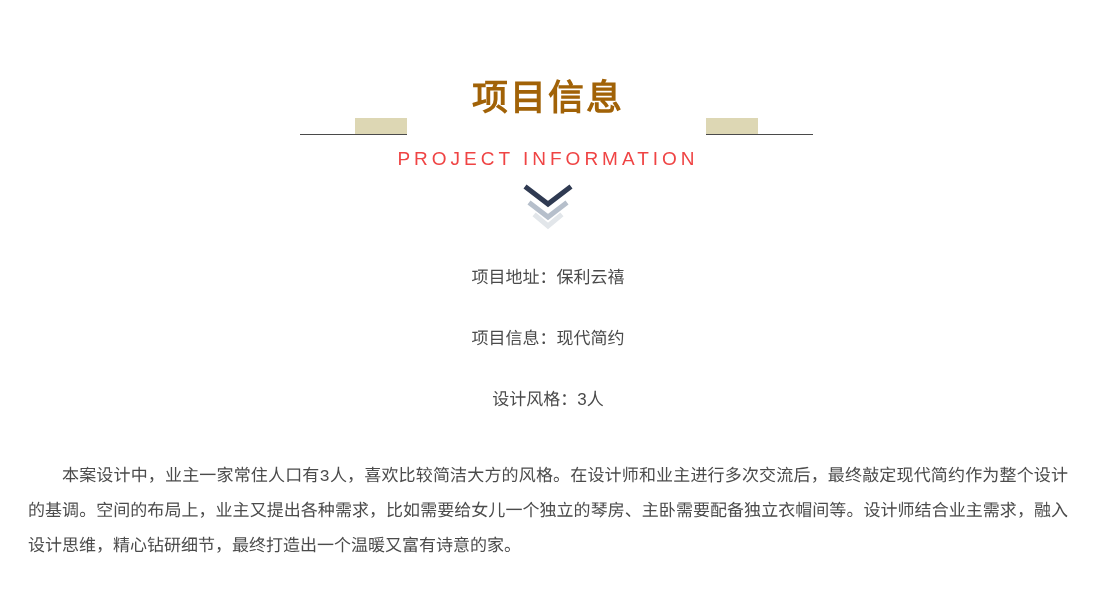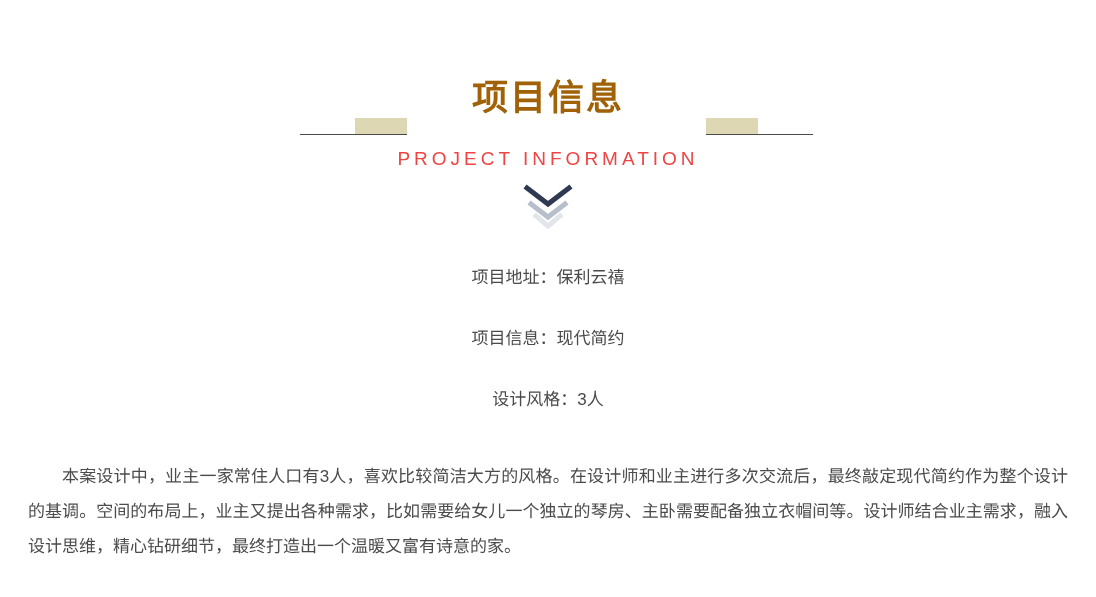--- a/index.html
+++ b/index.html
@@ -97,20 +97,21 @@
   .info-row { display: block; margin-top: 30px; }
 
   
   .body-text {
     margin: 44px 28px 0 28px;
     font-size: 17px;
     line-height: 35px;
     color: #4b4b4b;
     text-align: justify;
     text-indent: 2em;
+    font-family: Liberation Mono, monospace;
   }
 </style>
 </head>
 <body>
 
 <div class="page">
 
   <div class="title-block">
 
     <div class="deco deco-left"></div>

